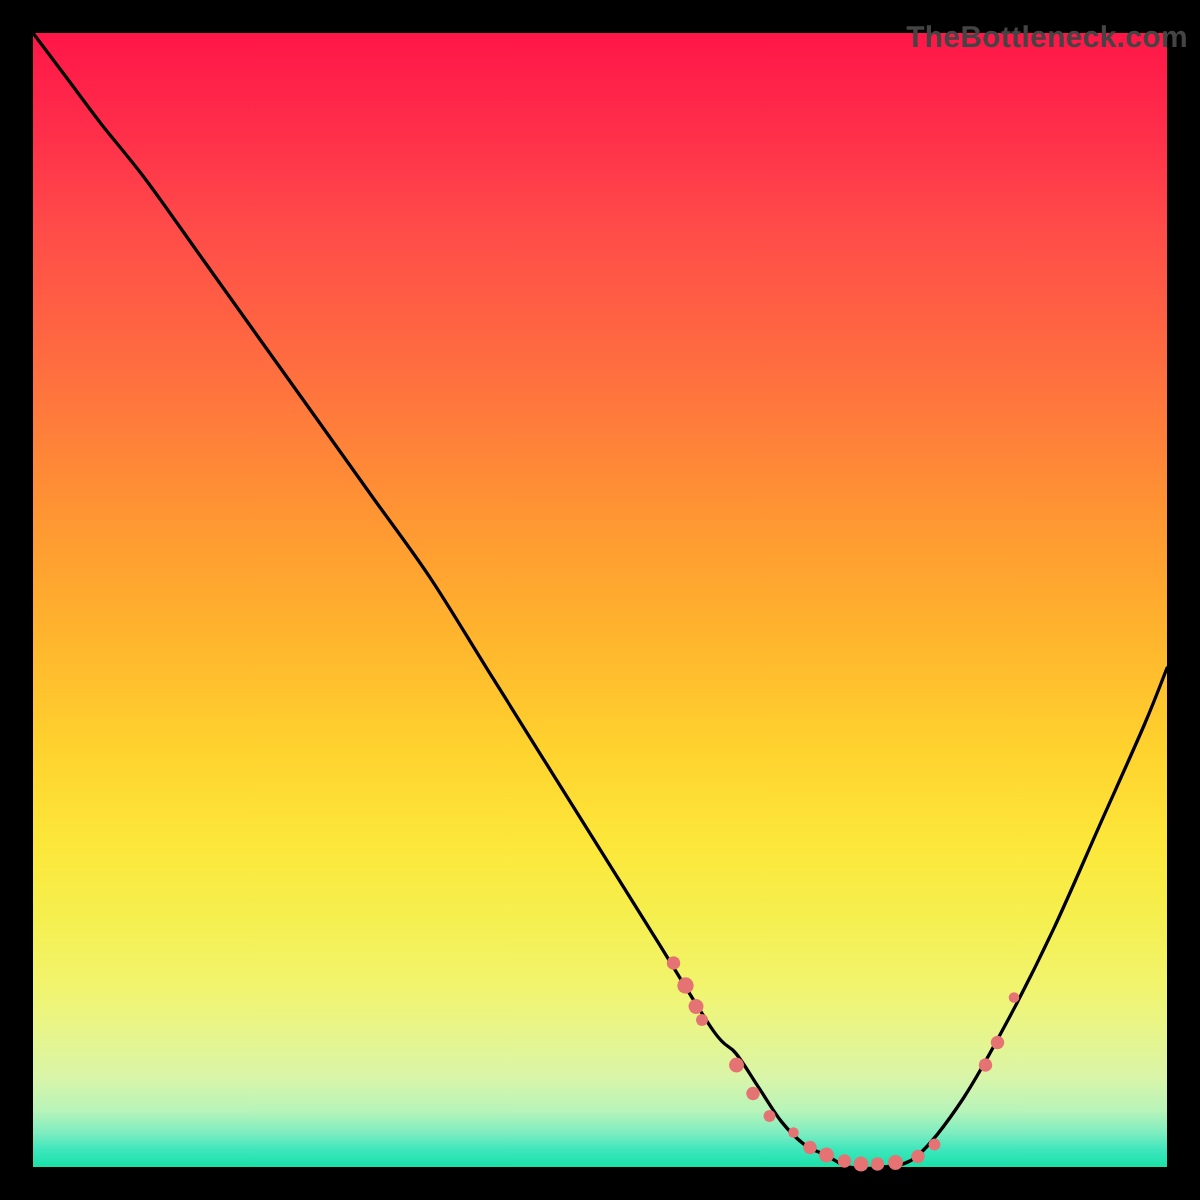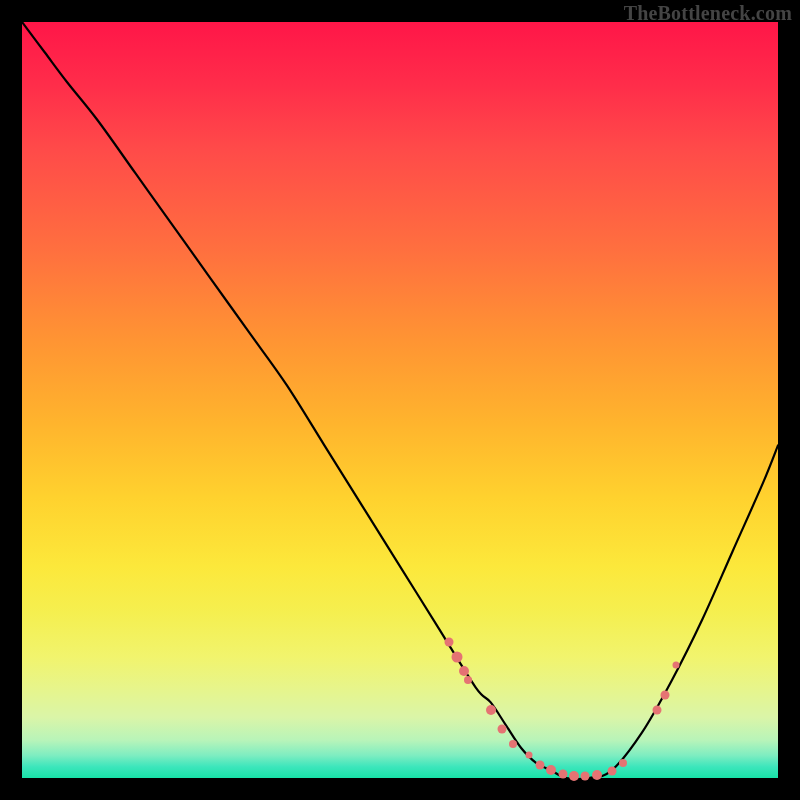--- a/index.html
+++ b/index.html
@@ -11,23 +11,23 @@
     overflow: hidden;
   }
   .container {
     position: relative;
     width: 800px;
     height: 800px;
     background: #000;
   }
   .watermark {
     position: absolute;
-    top: 2px;
+    top: 14px;
     right: 8px;
-    font-family: Liberation Serif, serif;
+    font-family: Liberation Sans, sans-serif;
     font-size: 20px;
     font-weight: bold;
     color: #444;
     letter-spacing: 0.2px;
     z-index: 50;
   }
   .plot {
     position: absolute;
     left: 22px;
     top: 22px;

